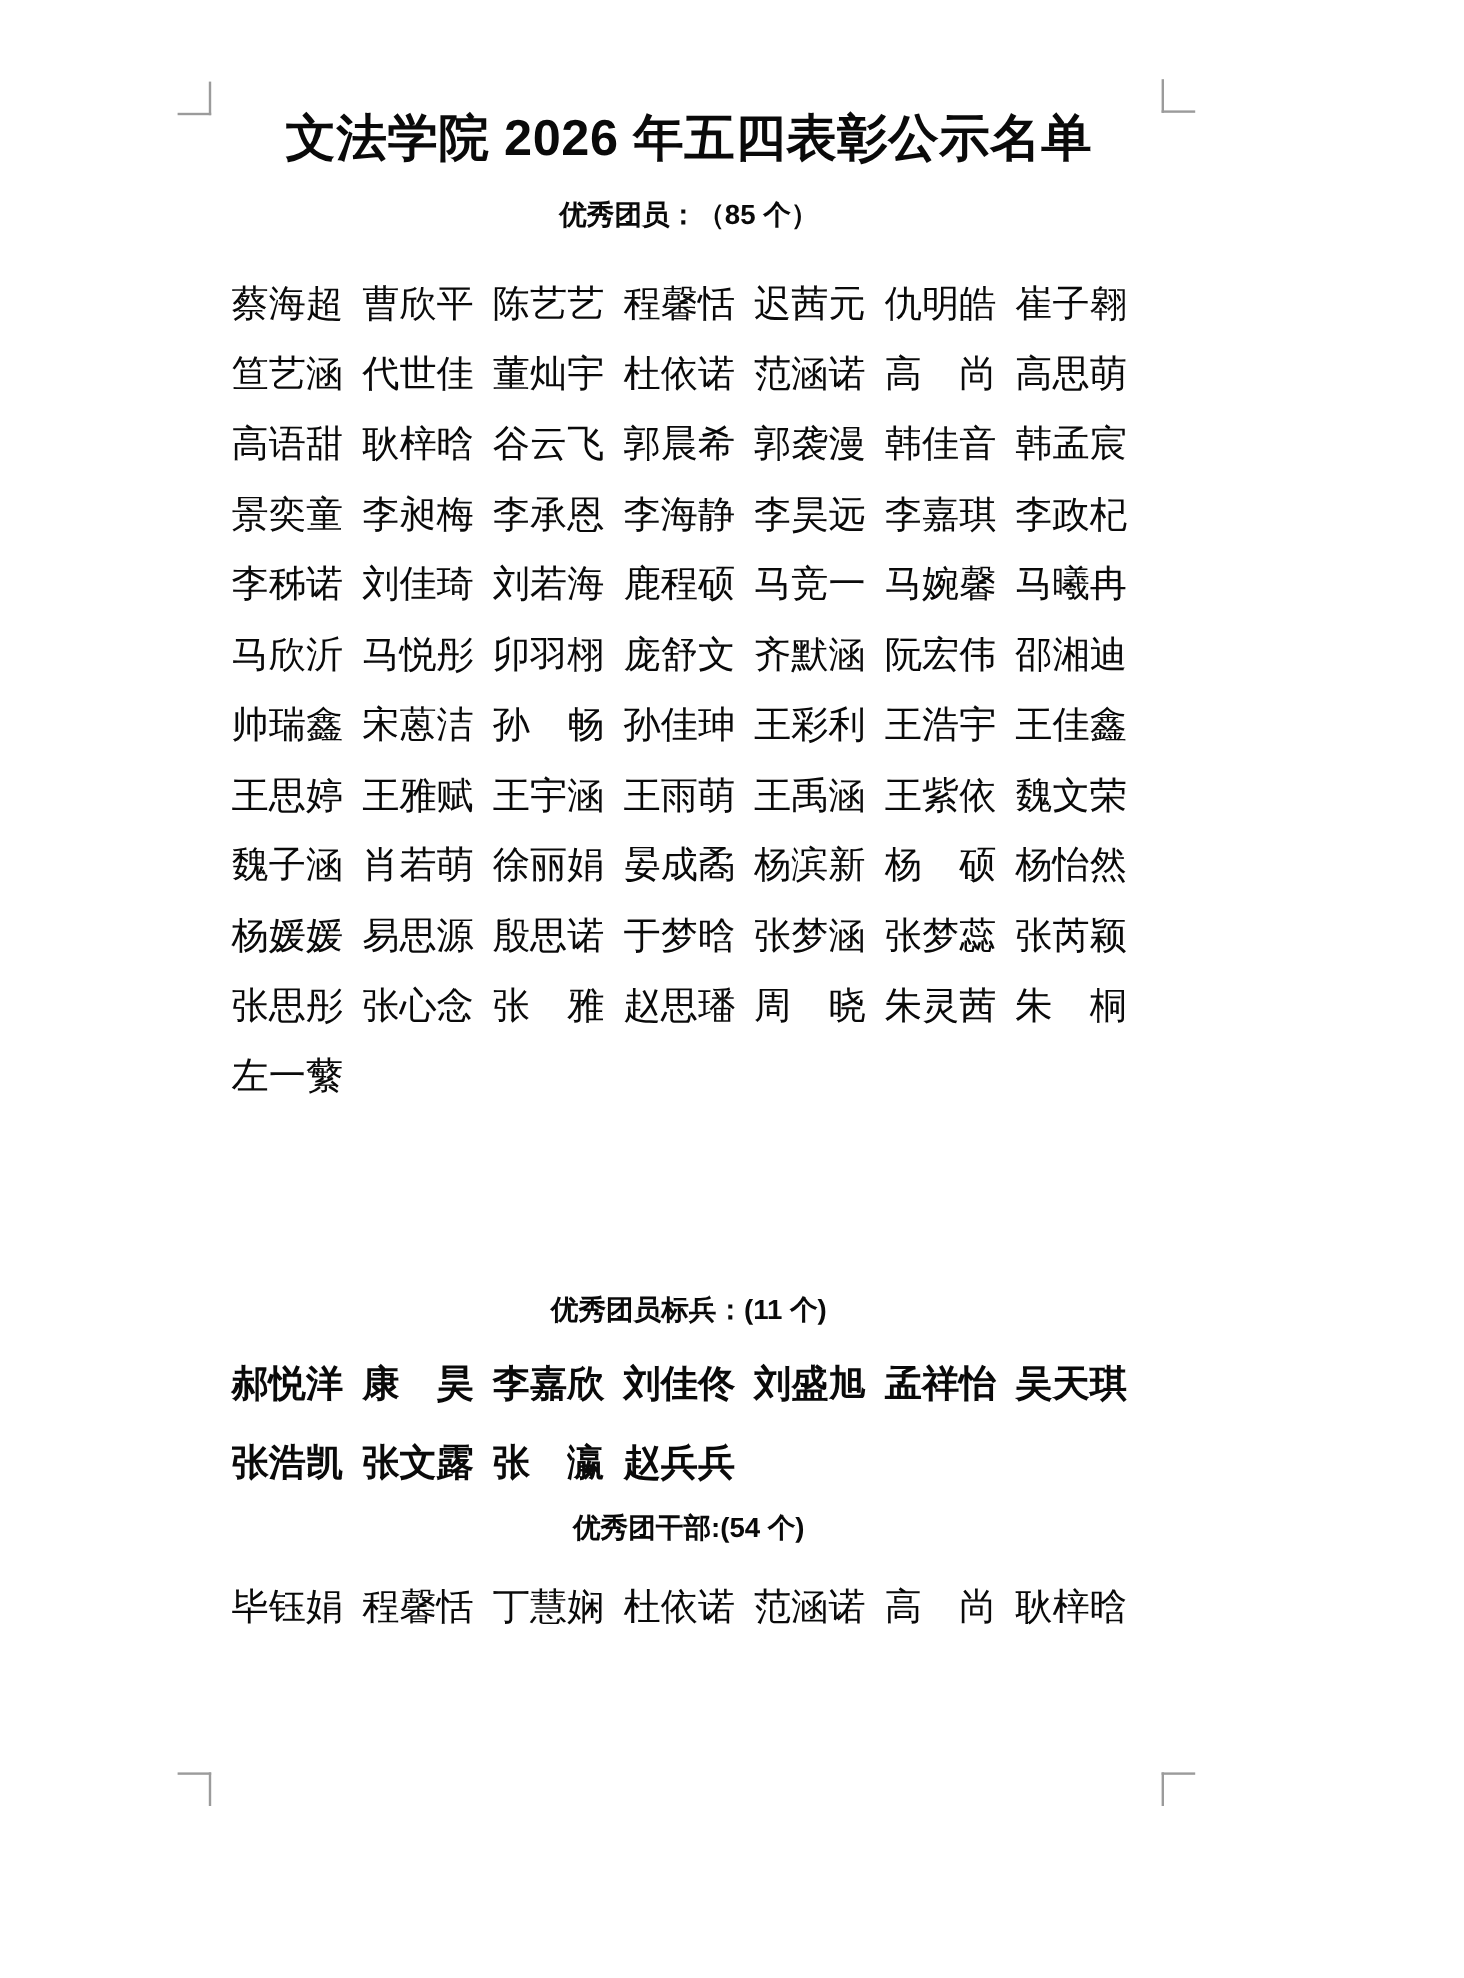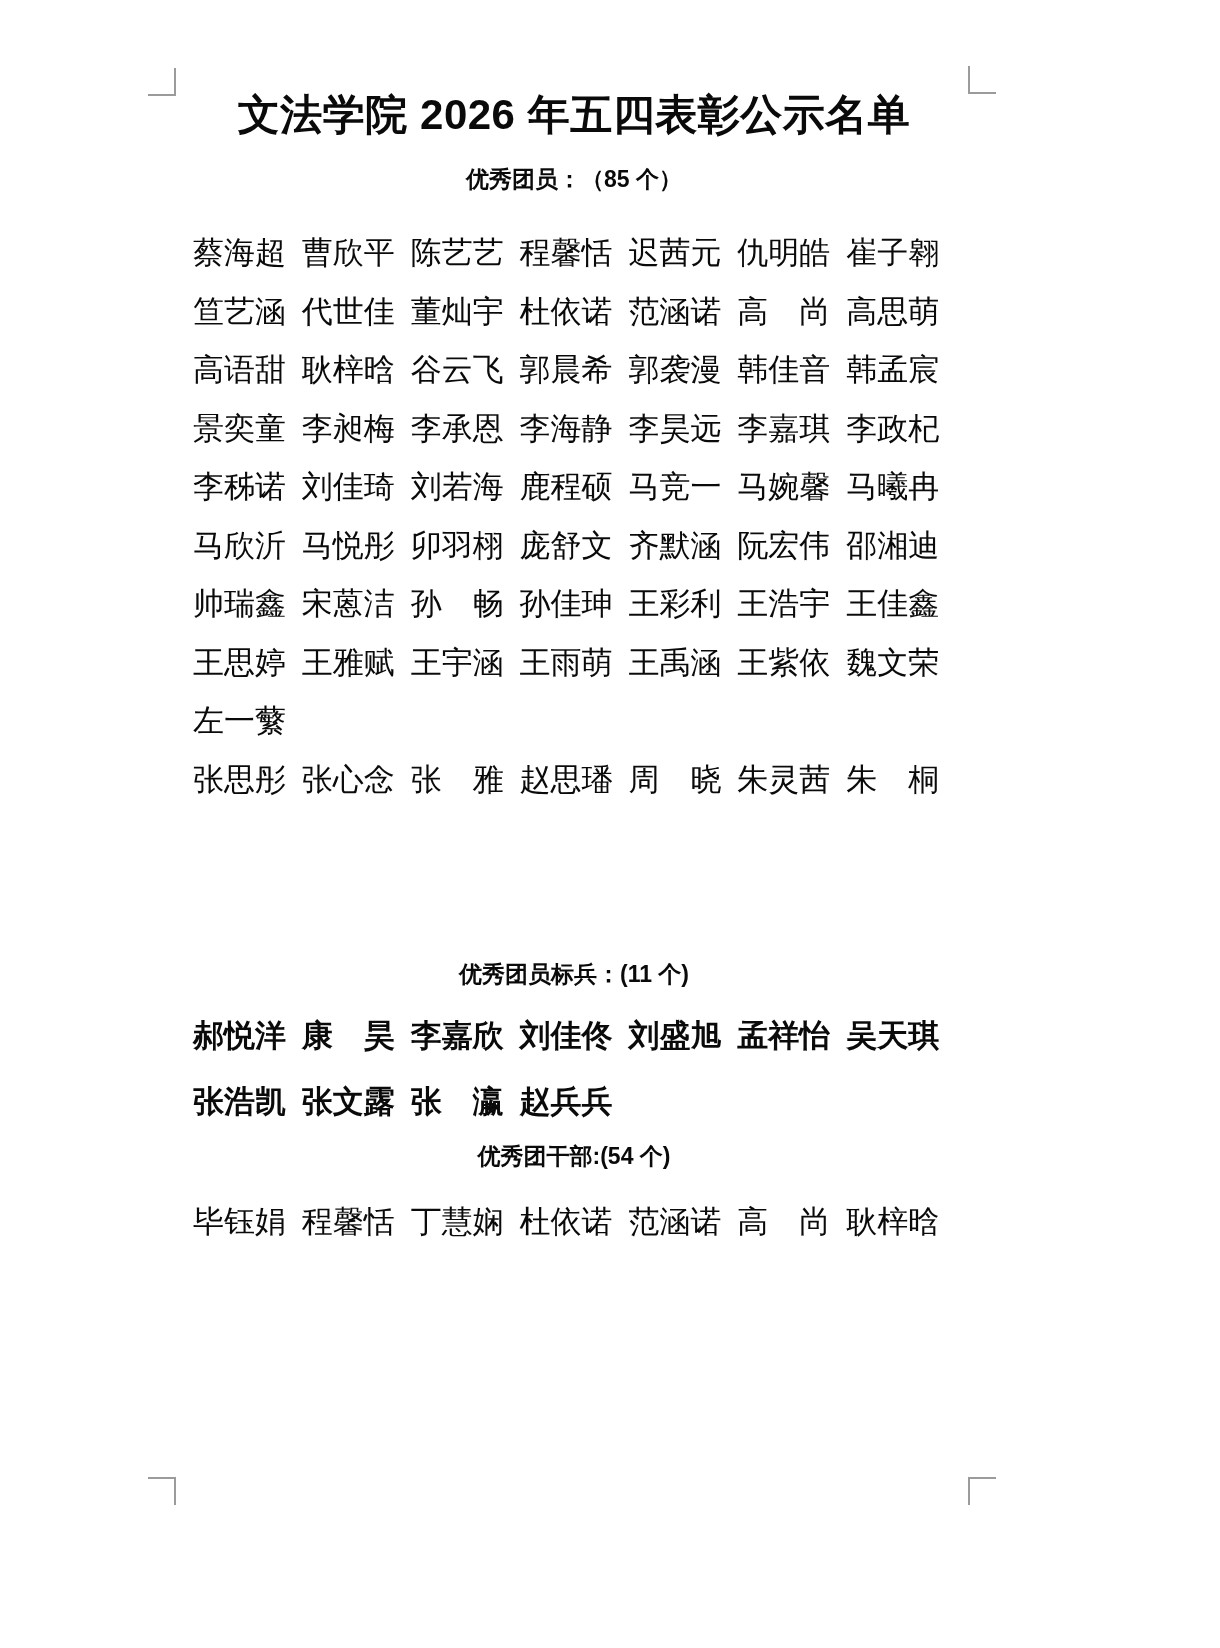--- a/index.html
+++ b/index.html
@@ -154,31 +154,49 @@
             <div class="row">
               <span class="name">王思婷</span>
               <span class="name">王雅赋</span>
               <span class="name">王宇涵</span>
               <span class="name">王雨萌</span>
               <span class="name">王禹涵</span>
               <span class="name">王紫依</span>
               <span class="name">魏文荣</span>
             </div>
             <div class="row">
-              <span class="name">左一蘩</span>
+              <span class="name">魏子涵</span>
+              <span class="name">肖若萌</span>
+              <span class="name">徐丽娟</span>
+              <span class="name">晏成矞</span>
+              <span class="name">杨滨新</span>
+              <span class="name">杨　硕</span>
+              <span class="name">杨怡然</span>
+            </div>
+            <div class="row">
+              <span class="name">杨媛媛</span>
+              <span class="name">易思源</span>
+              <span class="name">殷思诺</span>
+              <span class="name">于梦晗</span>
+              <span class="name">张梦涵</span>
+              <span class="name">张梦蕊</span>
+              <span class="name">张芮颖</span>
             </div>
             <div class="row">
               <span class="name">张思彤</span>
               <span class="name">张心念</span>
               <span class="name">张　雅</span>
               <span class="name">赵思璠</span>
               <span class="name">周　晓</span>
               <span class="name">朱灵茜</span>
               <span class="name">朱　桐</span>
             </div>
+            <div class="row">
+              <span class="name">左一蘩</span>
+            </div>
           </div>
         </section>
         <section class="section section-1">
           <h2 class="heading">优秀团员标兵：(11 个)</h2>
           <div class="rows">
             <div class="row">
               <span class="name">郝悦洋</span>
               <span class="name">康　昊</span>
               <span class="name">李嘉欣</span>
               <span class="name">刘佳佟</span>

